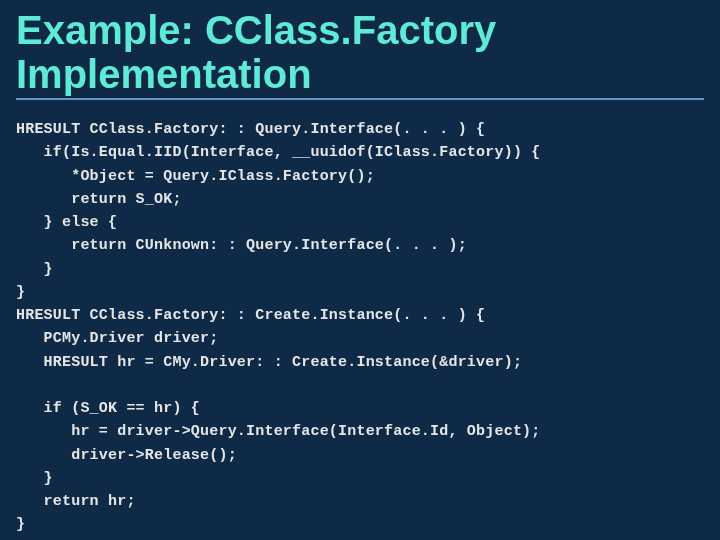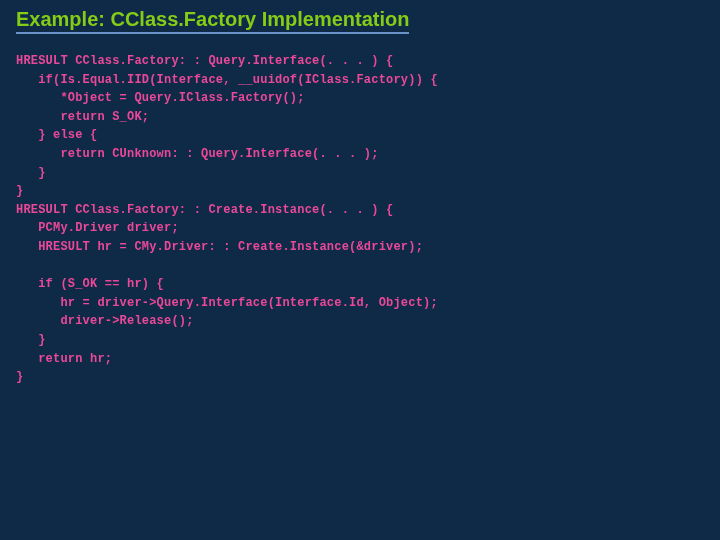--- a/index.html
+++ b/index.html
@@ -15,36 +15,36 @@
     height: 540px;
     box-sizing: border-box;
     position: relative;
   }
   .title-wrap {
     padding: 8px 16px 0 16px;
   }
   .title {
     font-family: Arial, Helvetica, sans-serif;
     font-weight: bold;
-    font-size: 20px;
-    color: #84cc16;
+    font-size: 40px;
+    color: #5eead4;
     margin: 0;
     padding: 0;
     line-height: 1.1;
     display: inline-block;
     border-bottom: 2px solid #6b93c7;
     padding-bottom: 2px;
   }
   .code-block {
     margin-top: 18px;
     padding: 0 16px 0 16px;
     font-family: "Courier New", Courier, monospace;
     font-weight: bold;
-    font-size: 12px;
-    color: #ec4899;
+    font-size: 15px;
+    color: #e5e5e5;
     white-space: pre;
     line-height: 1.55;
     letter-spacing: 0.2px;
   }
 </style>
 </head>
 <body>
 
 <div class="slide">
   <div class="title-wrap">

